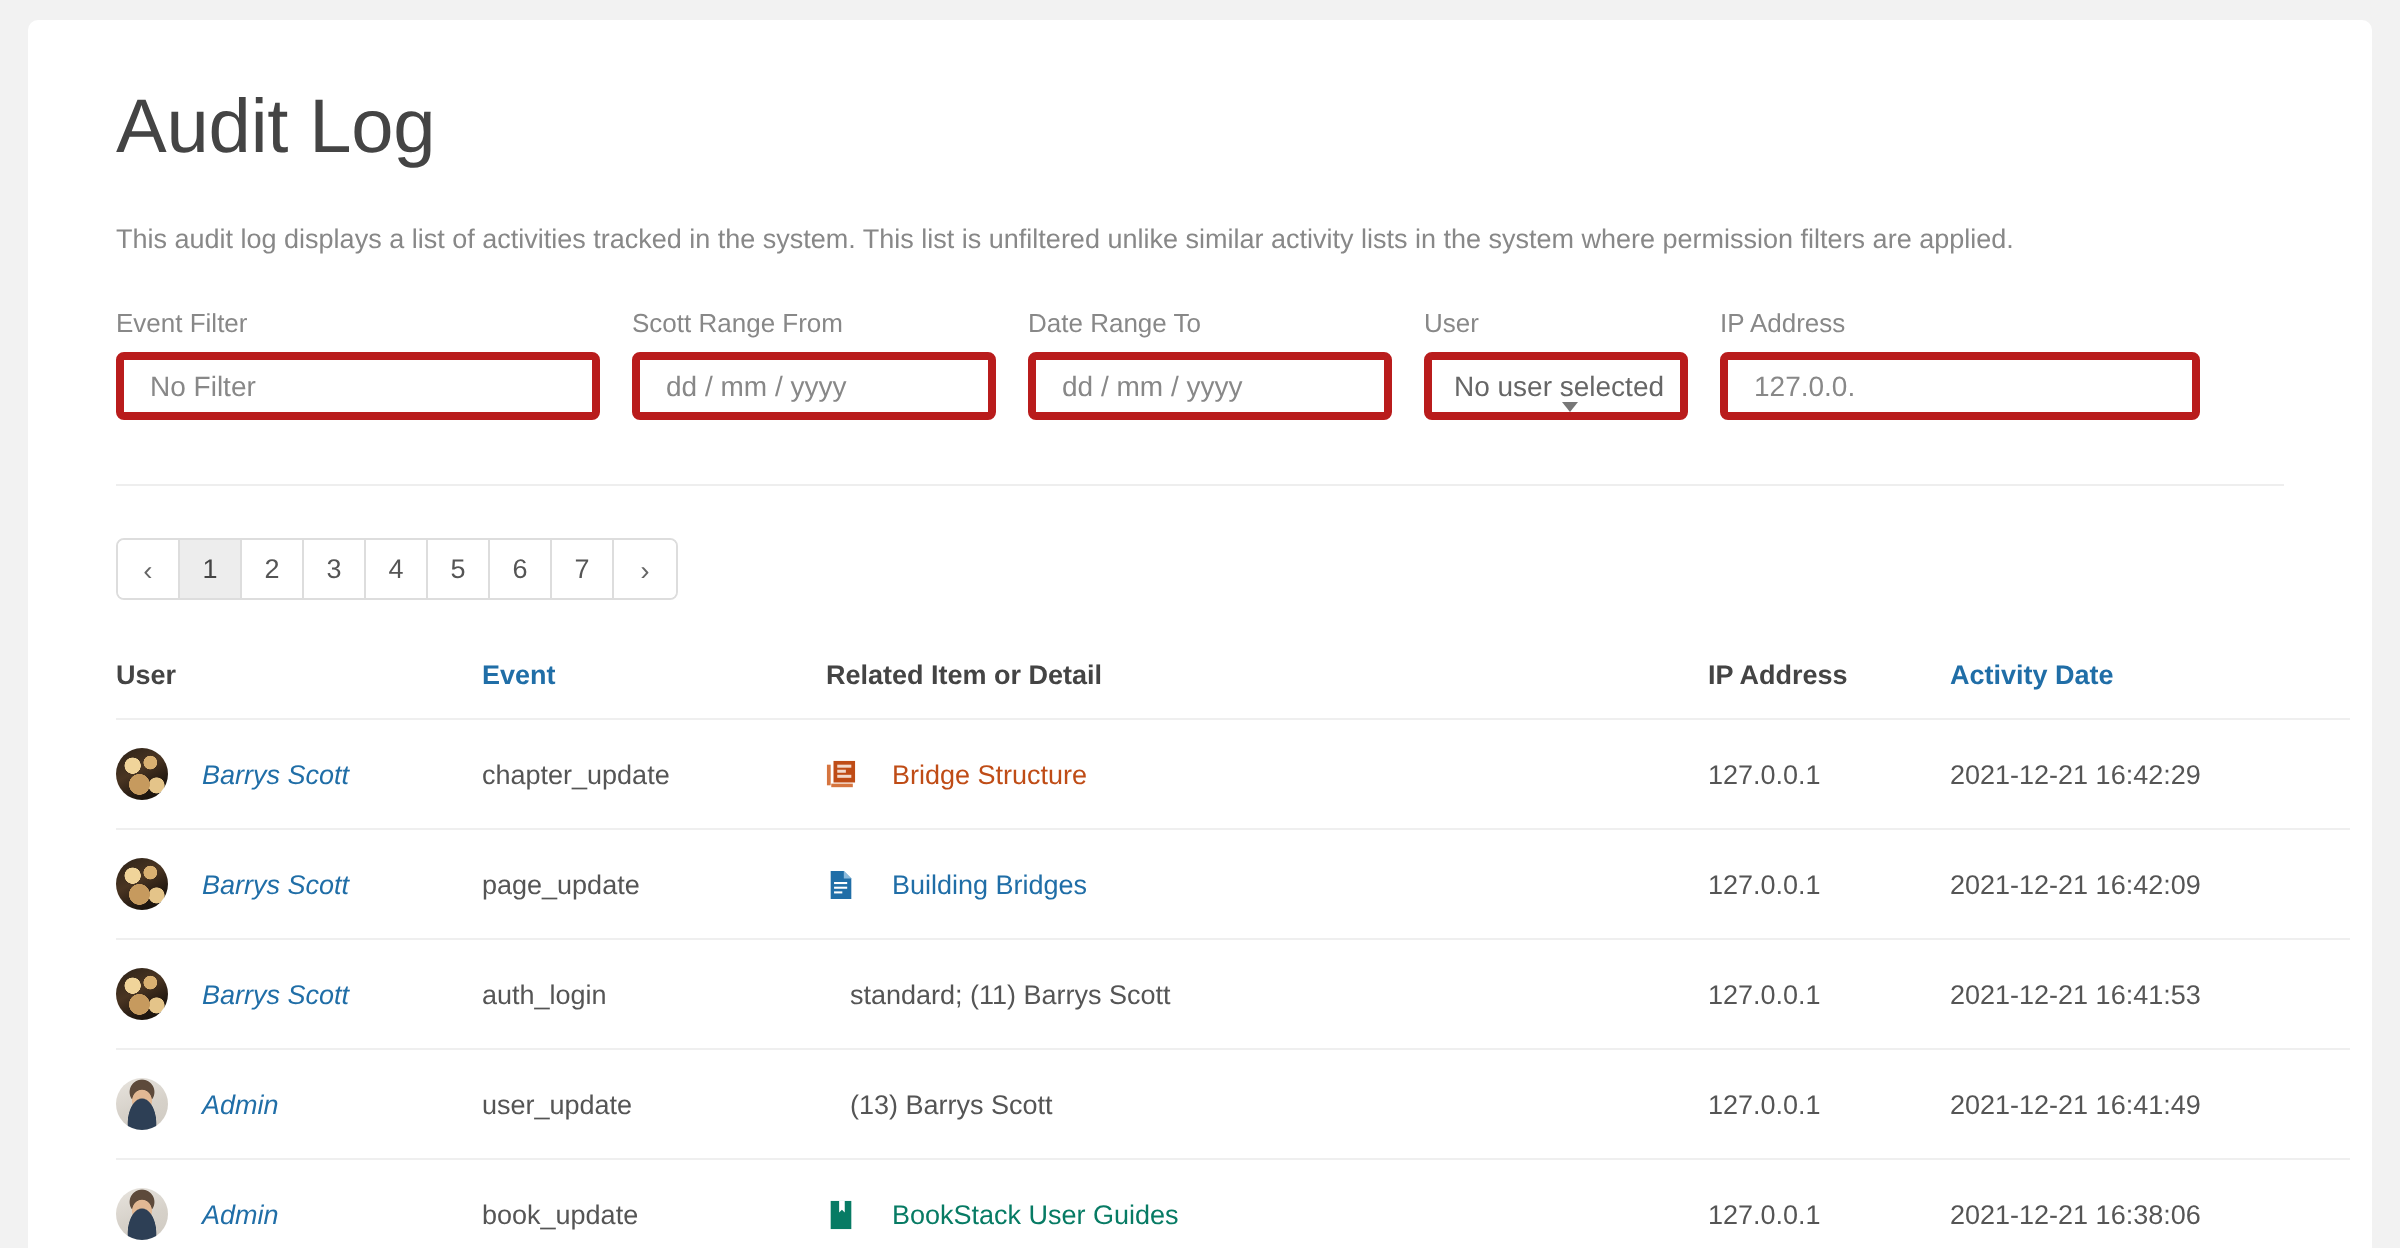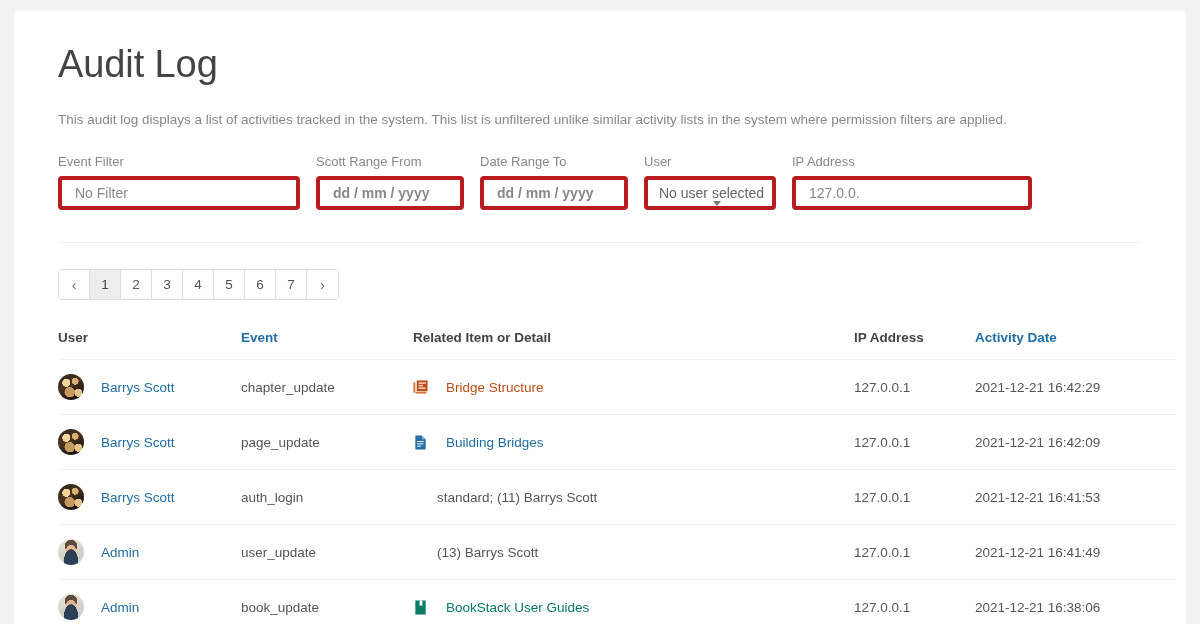--- a/index.html
+++ b/index.html
@@ -68,21 +68,21 @@
     font-family: "Liberation Sans", sans-serif;
     font-size: 14px;
     color: #666;
     padding: 0 13px;
     display: flex;
     align-items: center;
     white-space: nowrap;
     overflow: hidden;
   }
   .fc-event   { width: 242px; }
-  .fc-date    { width: 148px; font-weight: bold; }
+  .fc-date    { width: 182px; }
   .fc-user    { width: 132px; justify-content: flex-end; padding-right: 10px; flex-direction: column; }
   .fc-ip      { width: 240px; text-align: center; }
   .fc-placeholder { color: #888; }
   .caret {
     width: 0; height: 0;
     border-left: 4.5px solid transparent;
     border-right: 4.5px solid transparent;
     border-top: 5.5px solid #777;
     margin-left: 10px;
     flex: 0 0 auto;
@@ -174,41 +174,42 @@
     background:
       radial-gradient(ellipse at 50% 88%, #2d3f55 0 38%, rgba(45,63,85,0) 40%),
       radial-gradient(ellipse at 50% 44%, #e2b894 0 26%, rgba(226,184,148,0) 28%),
       radial-gradient(circle at 50% 27%, #5d4a3b 0 26%, rgba(93,74,59,0) 28%),
       linear-gradient(160deg, #e8e4de 0%, #d6d1c9 55%, #cfcac2 100%);
   }
   .user-link {
     color: #206ea7;
     text-decoration: none;
     font-size: 13.5px;
+    font-style: italic;
   }
 
   
   .detail-cell { display: flex; align-items: flex-start; }
   .detail-cell.plain { padding-left: 12px; }
   .entity-icon {
     width: 15px; height: 15px;
     margin-right: 18px;
     flex: 0 0 auto;
     display: inline-flex;
     align-items: center;
     justify-content: center;
   }
   .entity-link {
     text-decoration: none;
     font-size: 13.5px;
   }
   .e-chapter { color: #bf4c16; }
   .e-page    { color: #206ea7; }
   .e-book    { color: #077b64; }
-  .detail-text { color: #555; font-size: 13.5px; margin-left: 12px; }
+  .detail-text { color: #555; font-size: 13.5px; }
 
   .ip-text, .date-text { color: #555; font-size: 13.5px; }
 </style>
 </head>
 <body>
 
 <div class="page-card">
 
   <h1 class="page-title">Audit Log</h1>
   <p class="page-desc">This audit log displays a list of activities tracked in the system. This list is unfiltered unlike similar activity lists in the system where permission filters are applied.</p>

